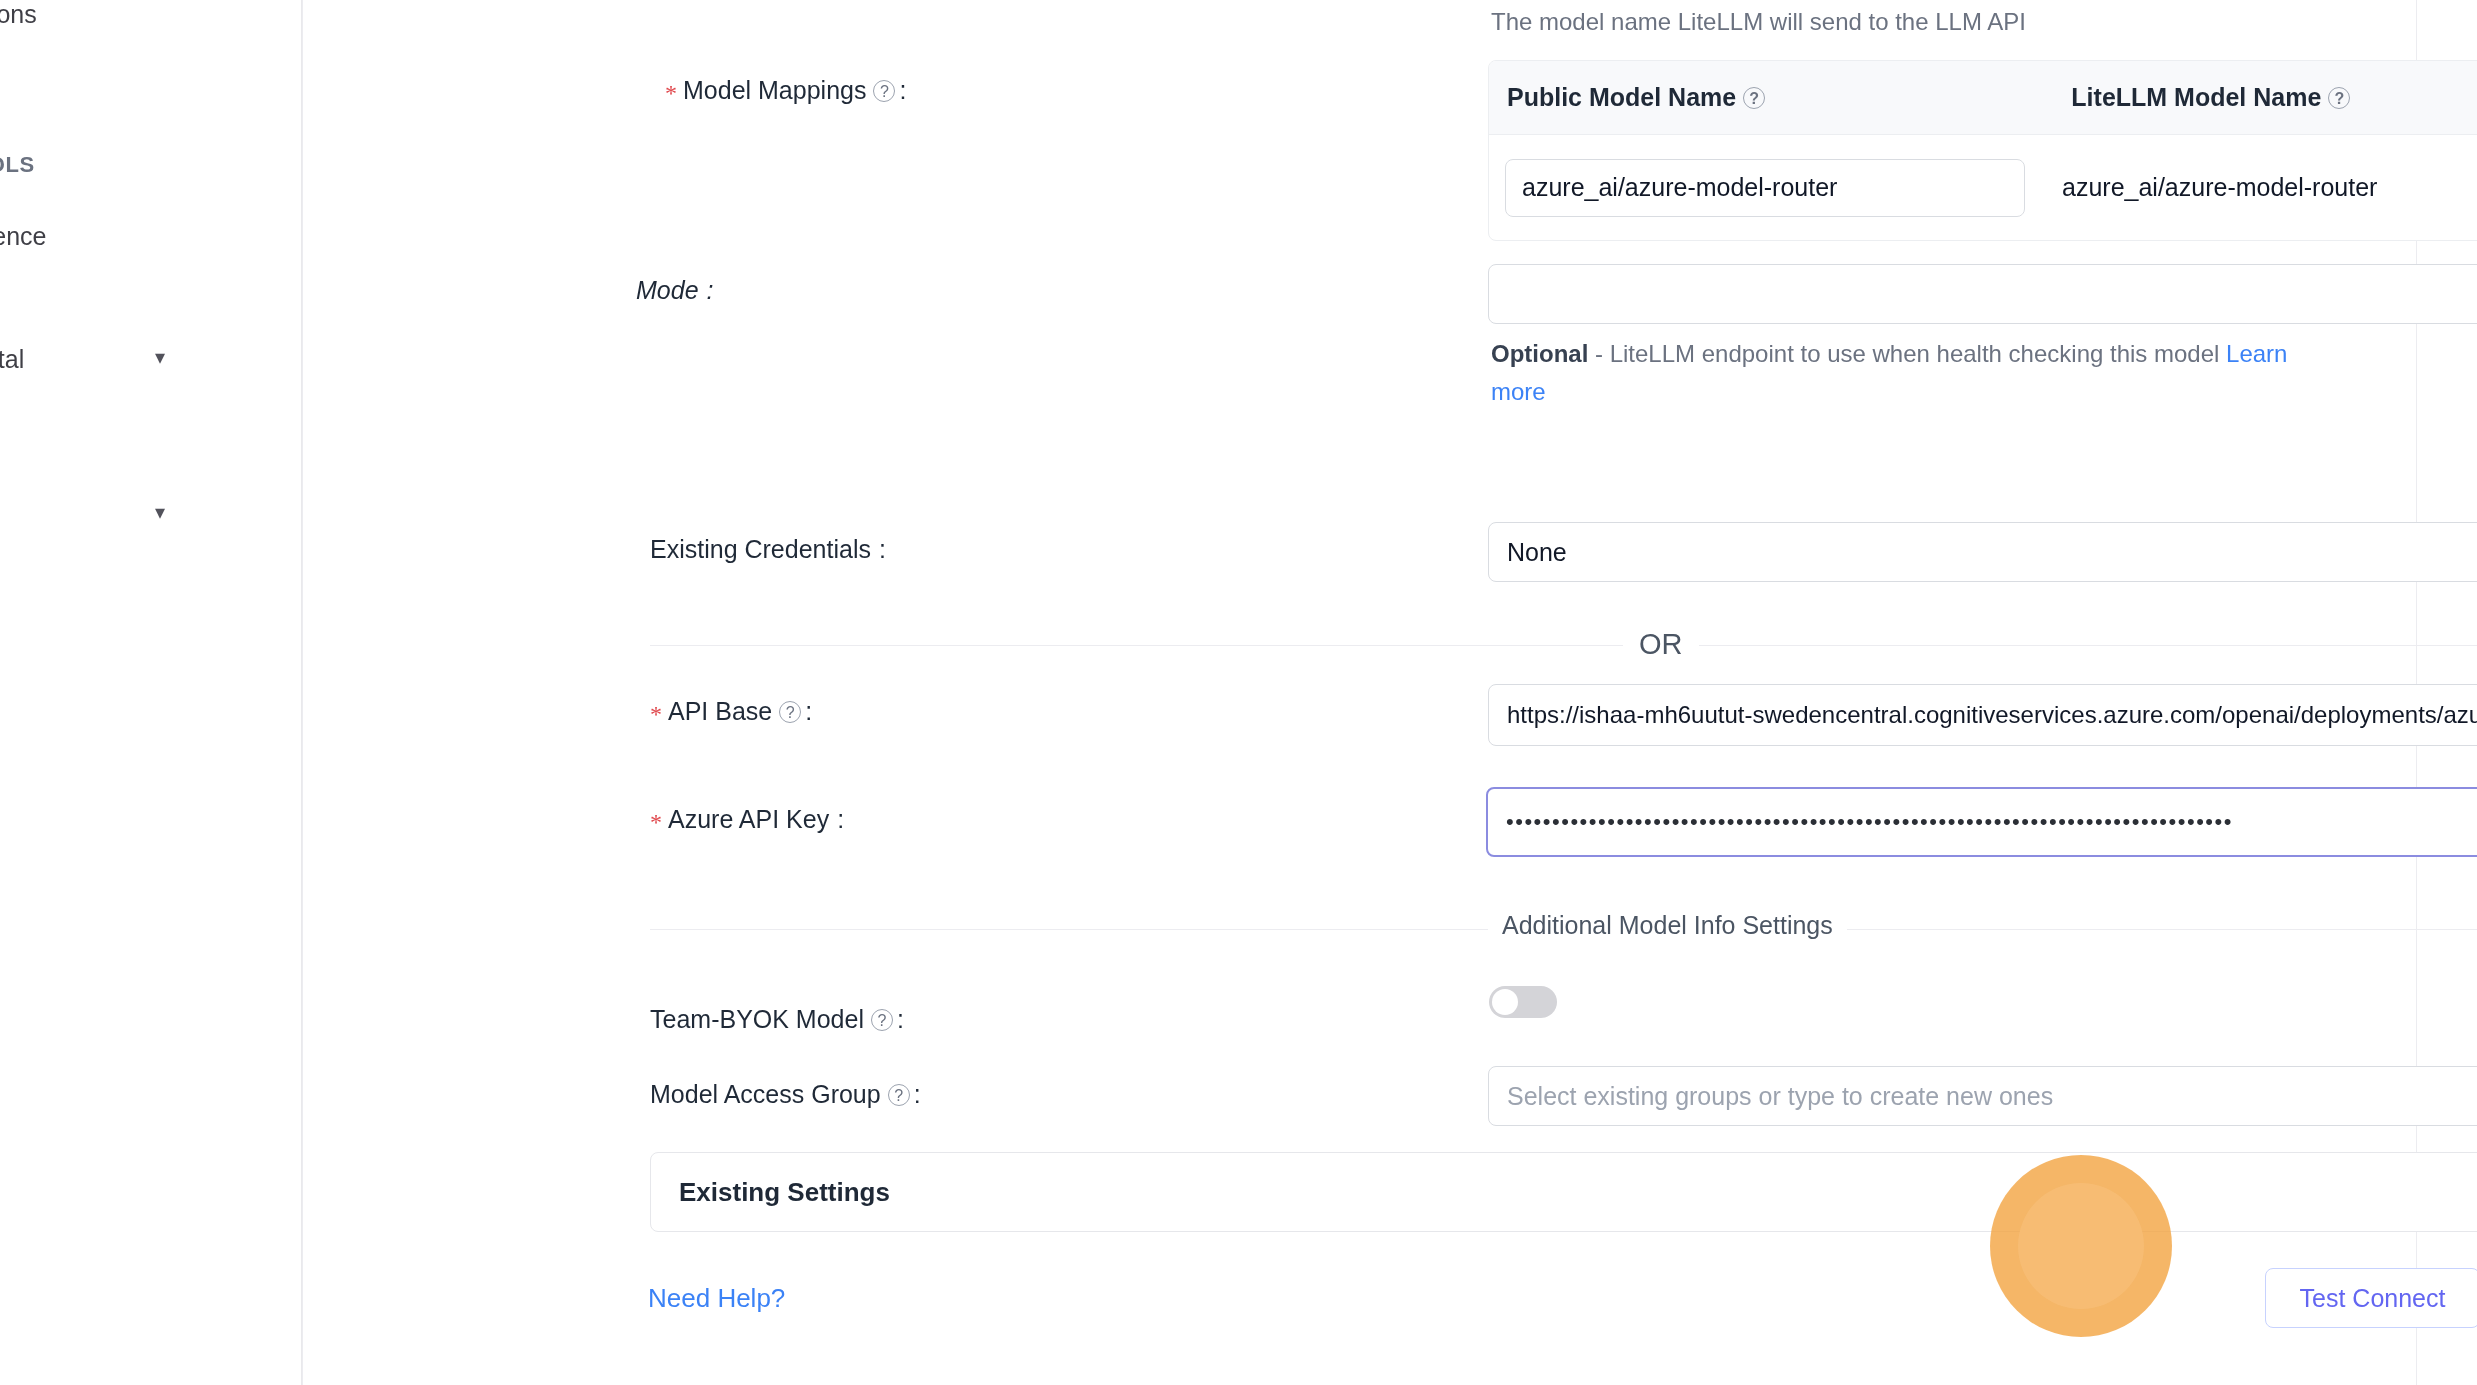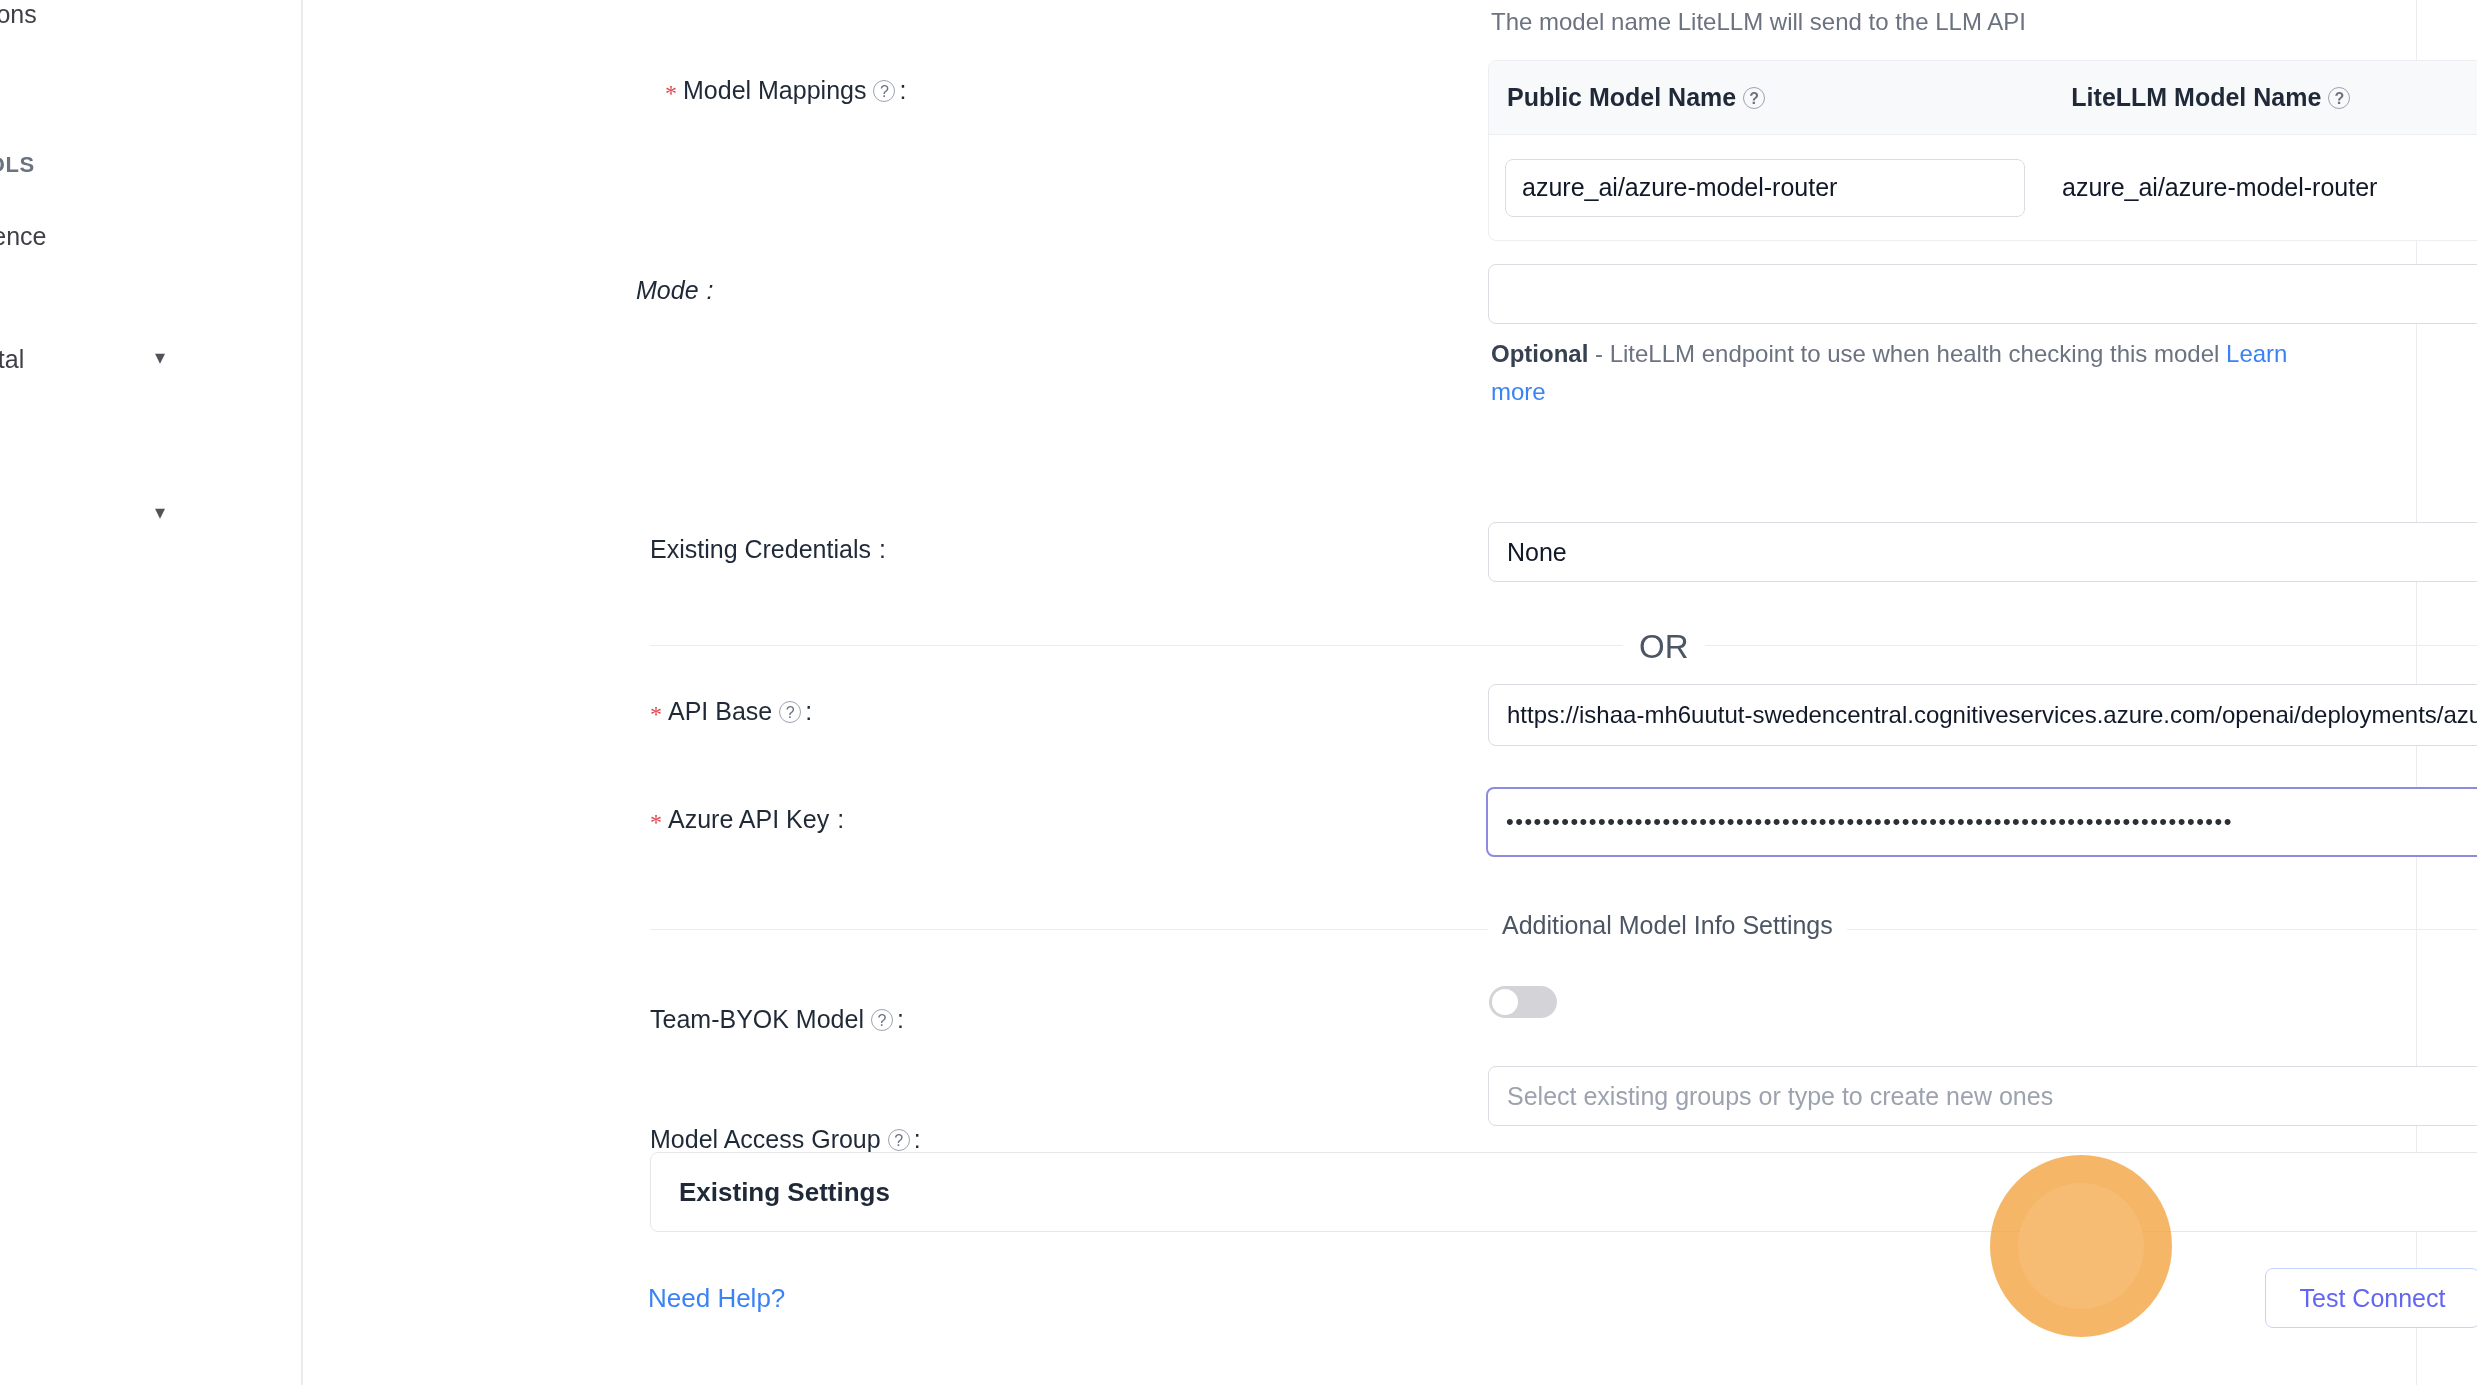--- a/index.html
+++ b/index.html
@@ -171,21 +171,21 @@
   .field.placeholder-text { color: #9ca3af; }
   .sel-wrap { position: absolute; }
 
   .divider {
     position: absolute;
     height: 1px;
     background: #ececf0;
   }
   .or-text {
     position: absolute;
-    font-size: 33px;
+    font-size: 29px;
     color: #4b5563;
     background: #fff;
     padding: 0 16px;
   }
 
   .api-input {
     position: absolute;
     left: 1185px;
     width: 1175px;
     height: 62px;
@@ -406,21 +406,21 @@
     <div class="divider" style="left:347px; top:929px; width:2010px;"></div>
     <div class="section-label" style="left:1185px; top:911px;">Additional Model Info Settings</div>
 
     <div class="lbl" style="left:347px; top:1005px;">
       <span>Team-BYOK Model</span><span class="qm">?</span><span class="colon">:</span>
     </div>
     <div class="toggle" style="left:1186px; top:986px;">
       <div class="knob"></div>
     </div>
 
-    <div class="lbl" style="left:347px; top:1080px;margin-top:45px;">
+    <div class="lbl" style="left:347px; top:1080px;">
       <span>Model Access Group</span><span class="qm">?</span><span class="colon">:</span>
     </div>
     <div class="sel-wrap" style="left:1185px; top:1066px; width:1175px;">
       <div class="field placeholder-text" style="left:0; top:0; width:1175px;">
         <span>Select existing groups or type to create new ones</span>
 
       </div>
     </div>
 
     <div class="adv-box">

